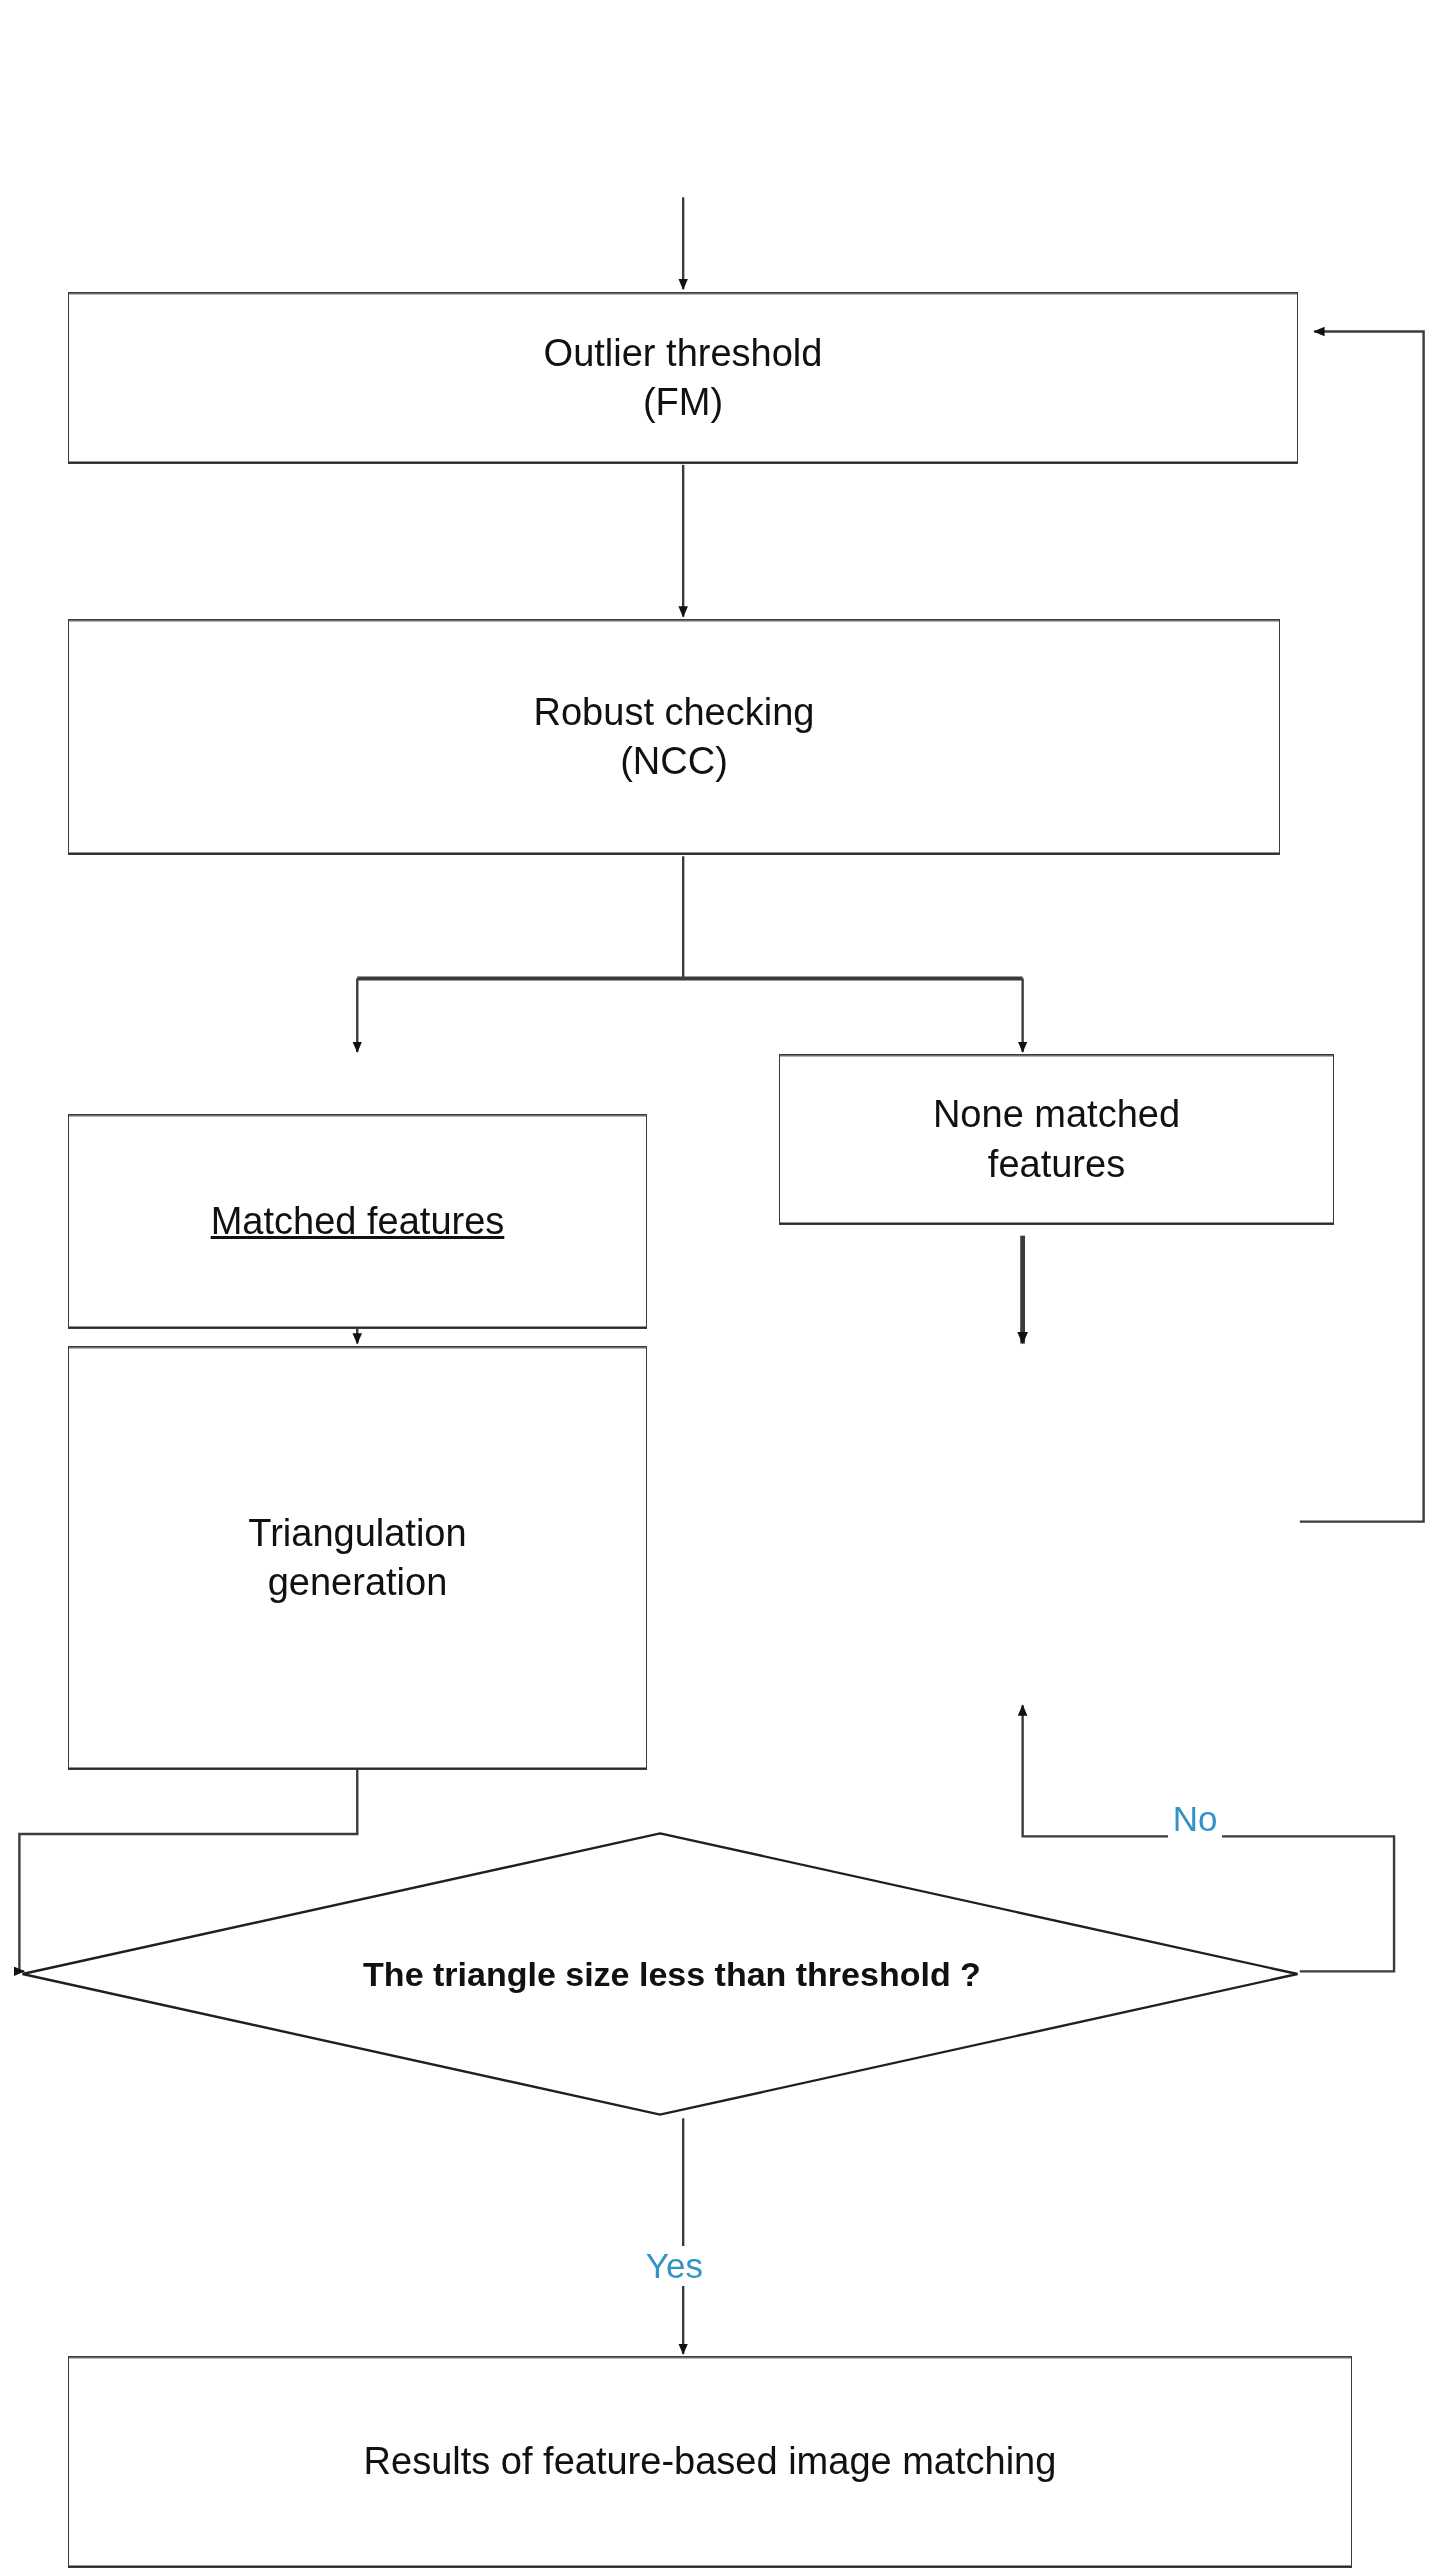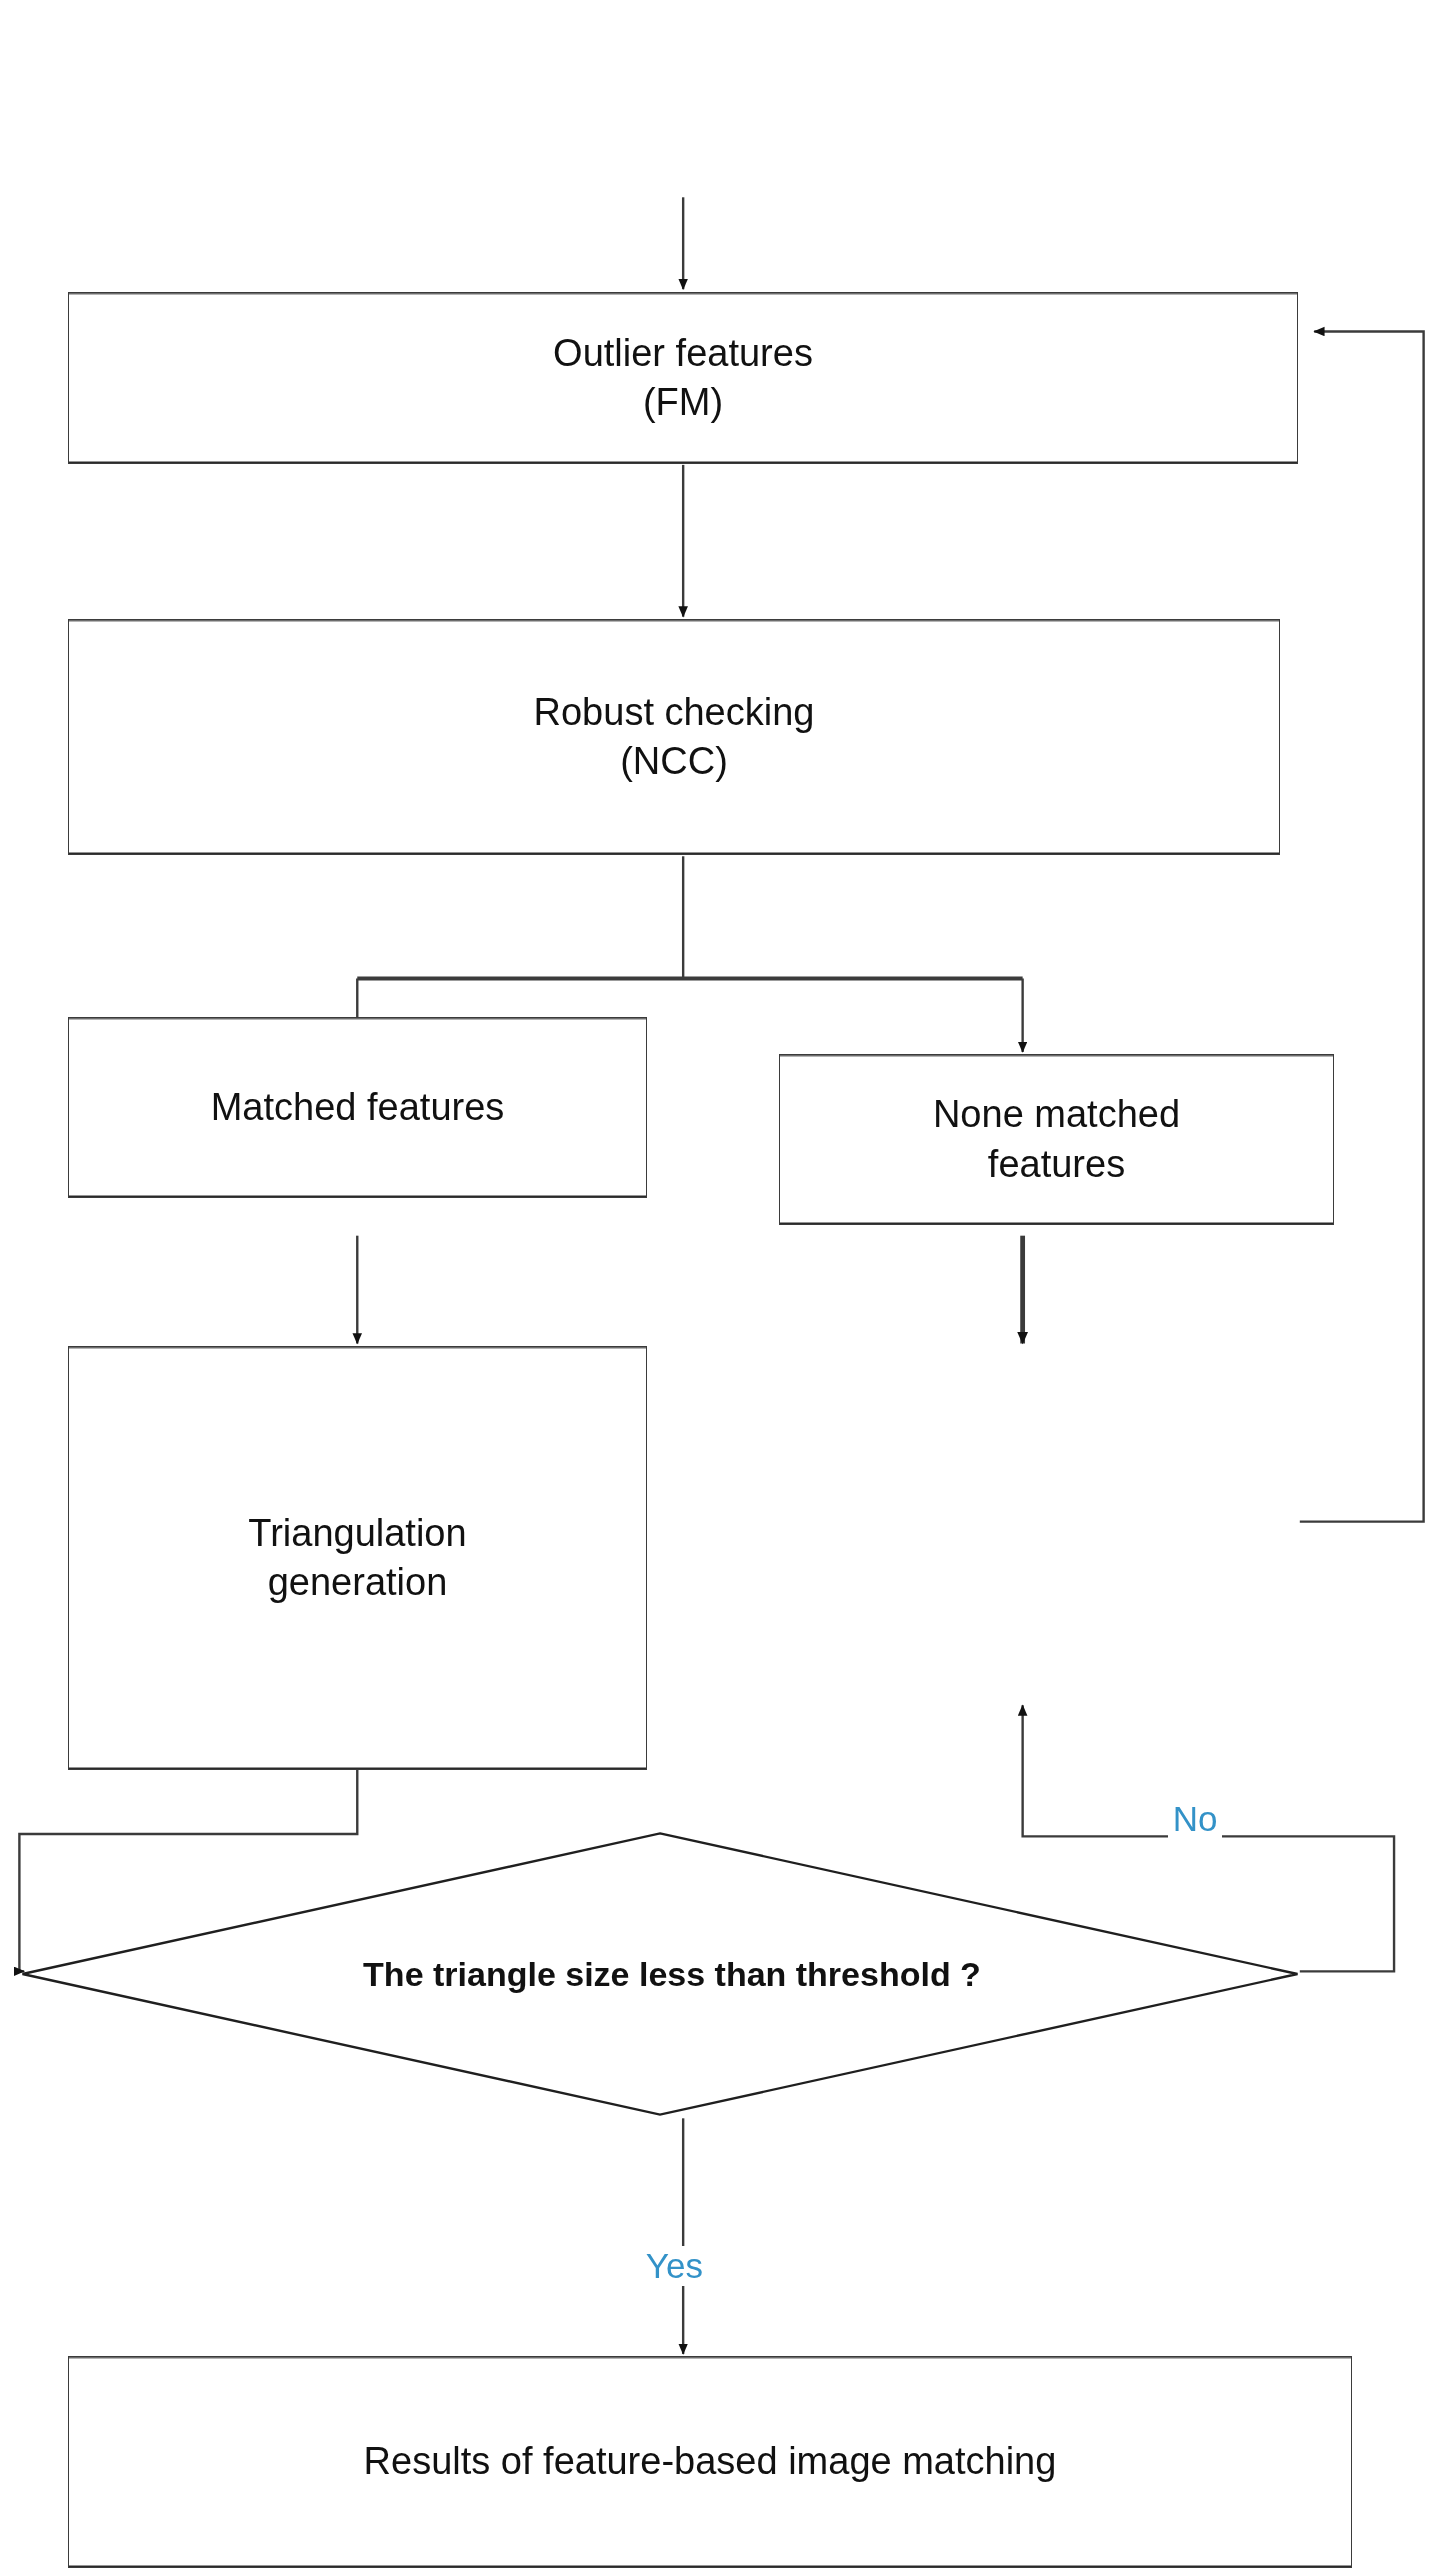--- a/index.html
+++ b/index.html
@@ -116,27 +116,27 @@
 
       <path d="M447,2127 L447,2296 L24,2296 L24,2468 L30,2468" marker-end="url(#arrow)"></path>
 
       <path d="M1627,2468 L1745,2468 L1745,2299 L1280,2299 L1280,2135" marker-end="url(#arrow)"></path>
 
       <path d="M855,2652 L855,2947" marker-end="url(#arrow)"></path>
     </g>
   </svg>
 
 
-  <div class="node process" style="left:68px; top:292px; width:1230px; height:172px;">Outlier features
+  <div class="node process" style="left:68px; top:292px; width:1230px; height:172px;">Outlier threshold
 (FM)</div>
 
   <div class="node process" style="left:68px; top:619px; width:1212px; height:236px;">Robust checking
 (NCC)</div>
 
-  <div class="node process" style="left:68px; top:1017px; width:579px; height:181px;">Matched features</div>
+  <div class="node process" style="left:68px; top:1114px; width:579px; height:215px;text-decoration:underline;">Matched features</div>
 
   <div class="node process" style="left:743px; top:1054px; width:555px; height:171px;margin-left:36px;">None matched
 features</div>
 
   <div class="node process" style="left:68px; top:1346px; width:579px; height:424px;">Triangulation
 generation</div>
 
 
   <div class="diamond-wrap" style="left:20px; top:1831px; width:1280px; height:286px;">
     <svg width="1280" height="286" viewBox="0 0 1602 358" aria-hidden="true">

